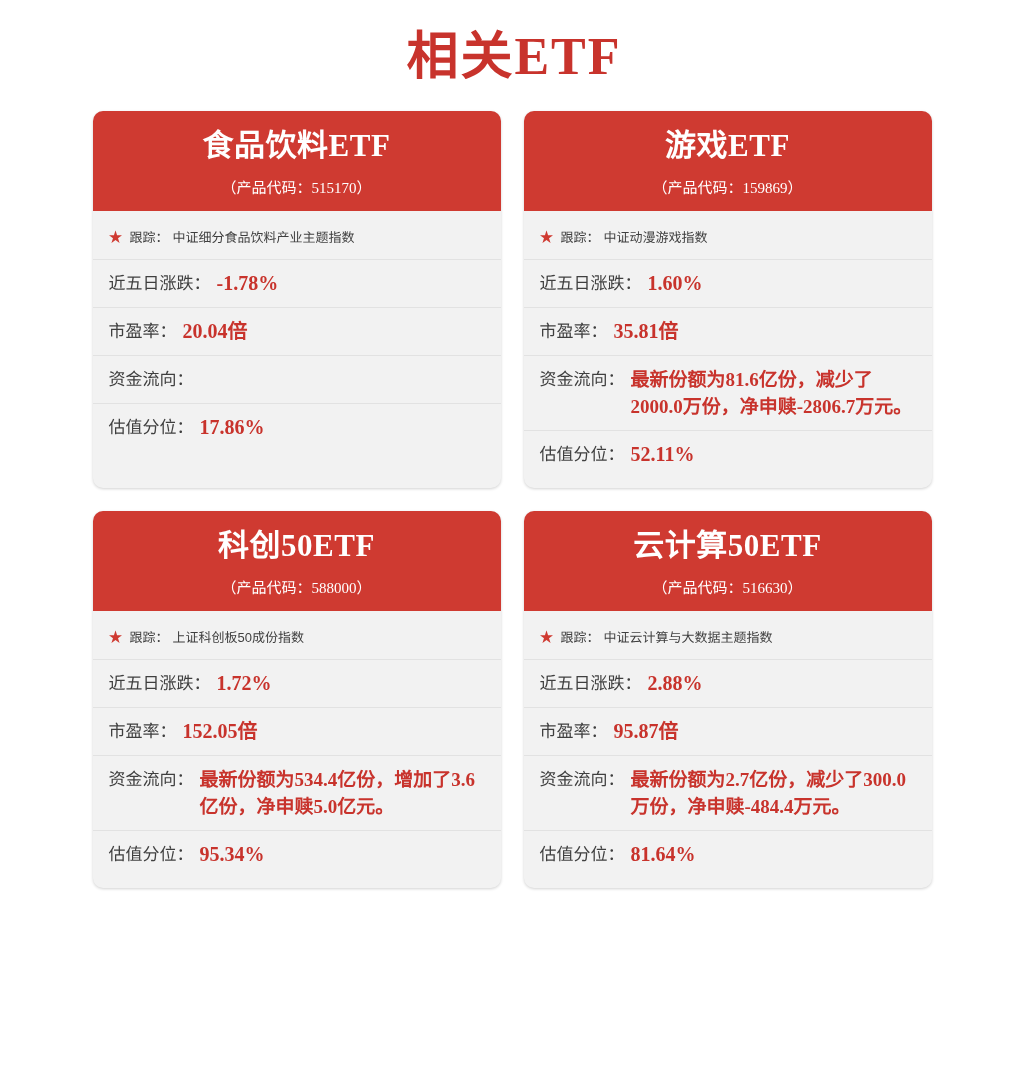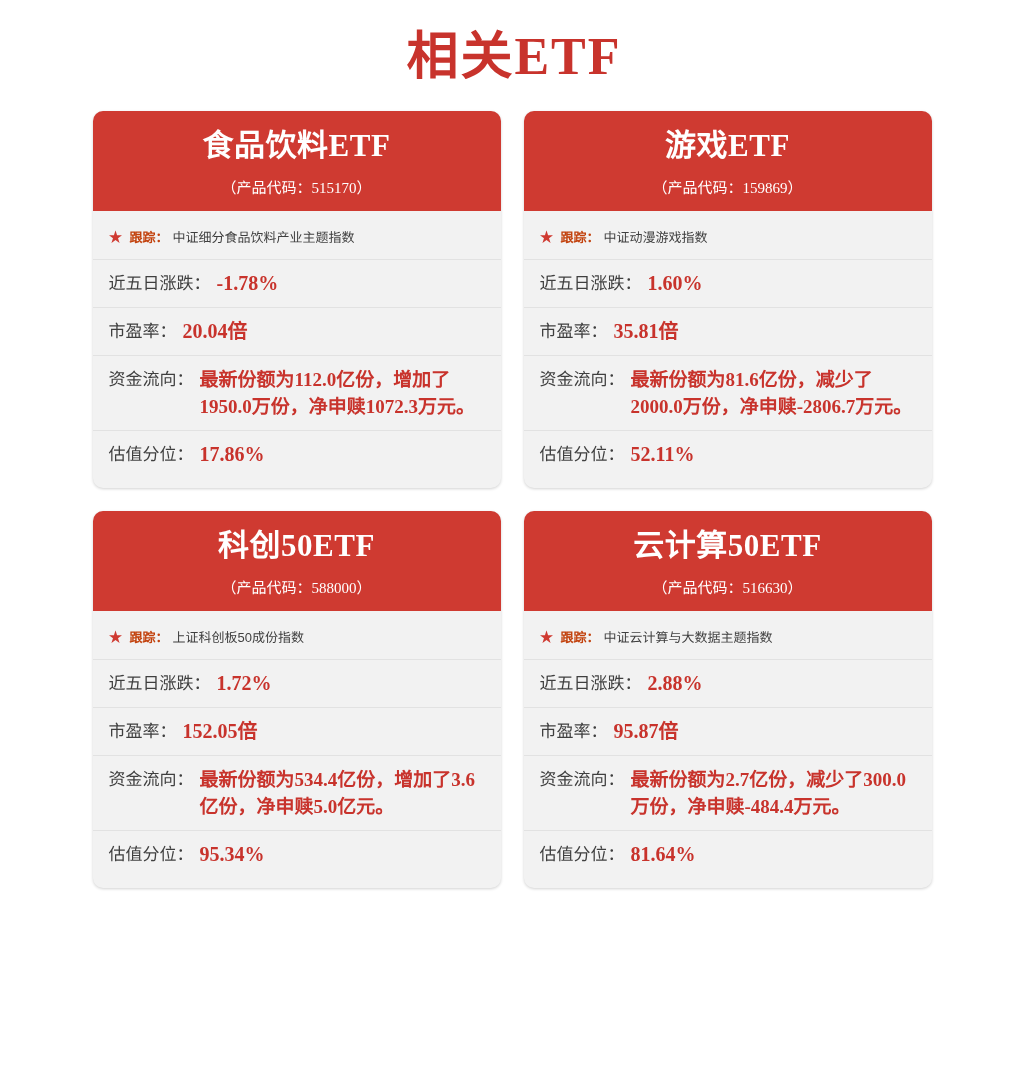--- a/index.html
+++ b/index.html
@@ -77,25 +77,24 @@
     padding-bottom: 12px;
   }
   .star-icon {
     color: #cf3a31;
     font-size: 14px;
     line-height: 18px;
     margin-right: 7px;
     flex: 0 0 auto;
   }
   .track-label {
-    color: #c2410c;
+    color: #404040;
     font-size: 13px;
     line-height: 18px;
     font-family: "Liberation Sans", sans-serif;
-    font-weight: bold;
   }
   .track-value {
     color: #3f3f3f;
     font-size: 13px;
     line-height: 18px;
     margin-left: 4px;
     font-family: "Liberation Sans", sans-serif;
   }
   .label {
     color: #3f3f3f;
@@ -139,21 +138,20 @@
         <div class="row">
           <span class="label">近五日涨跌：</span>
           <span class="value">-1.78%</span>
         </div>
         <div class="row">
           <span class="label">市盈率：</span>
           <span class="value">20.04倍</span>
         </div>
         <div class="row">
           <span class="label">资金流向：</span>
-          <span class="value value-flow">最新份额为112.0亿份，增加了1950.0万份，净申赎1072.3万元。</span>
         </div>
         <div class="row">
           <span class="label">估值分位：</span>
           <span class="value">17.86%</span>
         </div>
       </div>
     </div>
 
     <div class="card">
       <div class="card-header">

